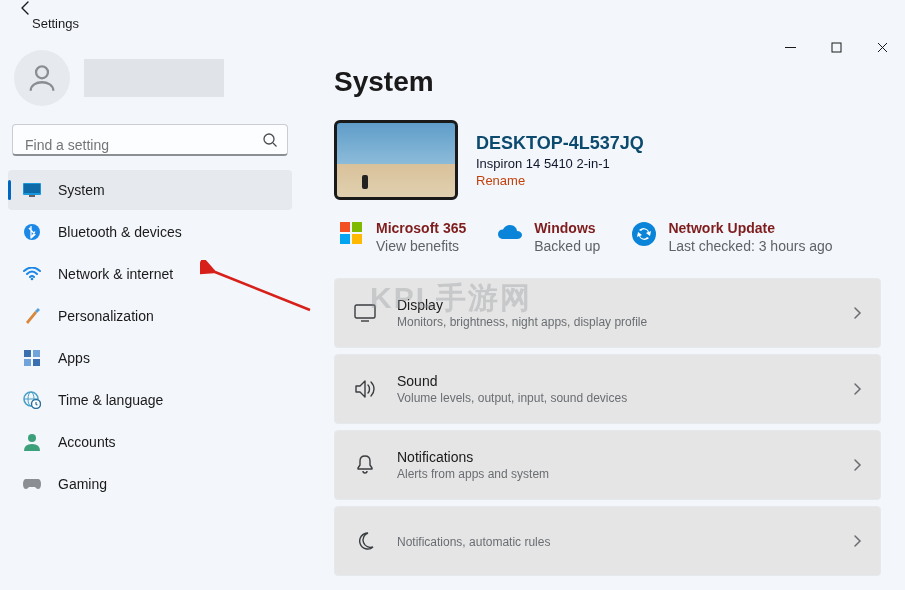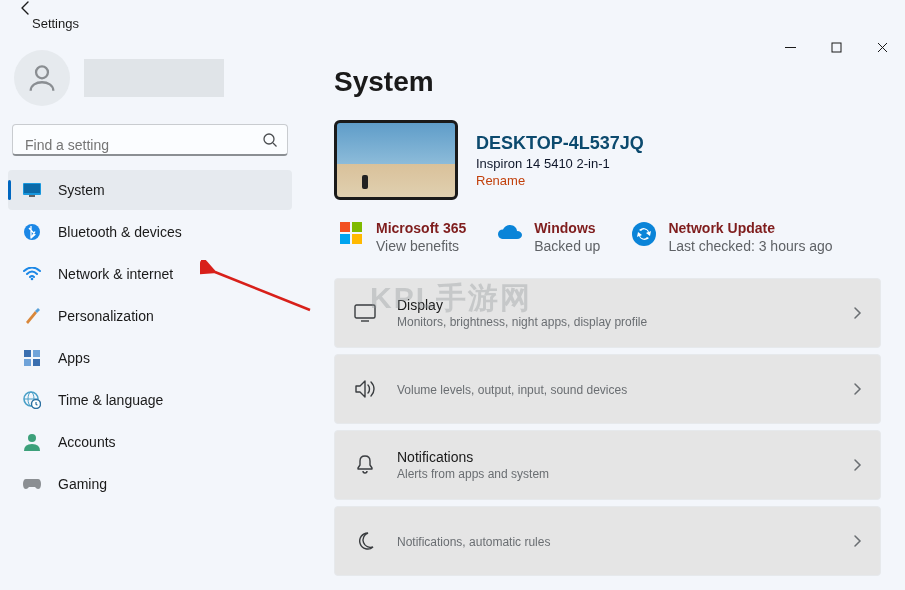--- a/index.html
+++ b/index.html
@@ -252,20 +252,21 @@
       </div>
 
       <div class="card">
         <span class="card-icon">
             <svg width="22" height="20" viewBox="0 0 22 20">
               <path d="M2 7h4l5-5v16l-5-5H2z" stroke="#3a3d40" stroke-width="1.4" fill="none" stroke-linejoin="round"></path>
               <path d="M14 6c2 2 2 6 0 8M17 3c4 4 4 10 0 14" stroke="#3a3d40" stroke-width="1.4" fill="none" stroke-linecap="round"></path>
             </svg>
           </span>
         <div class="card-text">
+            <div class="ct">Sound</div>
             <div class="cs">Volume levels, output, input, sound devices</div>
           </div>
         <span class="card-chevron">
             <svg width="10" height="14" viewBox="0 0 10 14">
               <path d="M3 2l5 5-5 5" stroke="#6a6e72" stroke-width="1.5" fill="none" stroke-linecap="round"></path>
             </svg>
           </span>
       </div>
 
       <div class="card">

